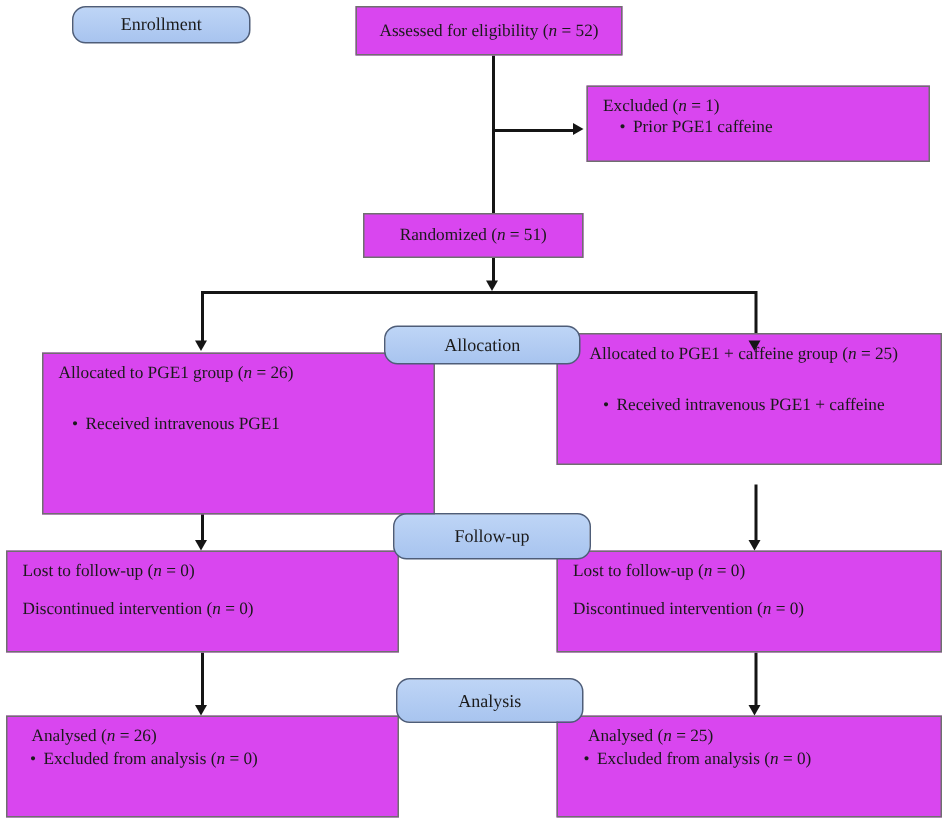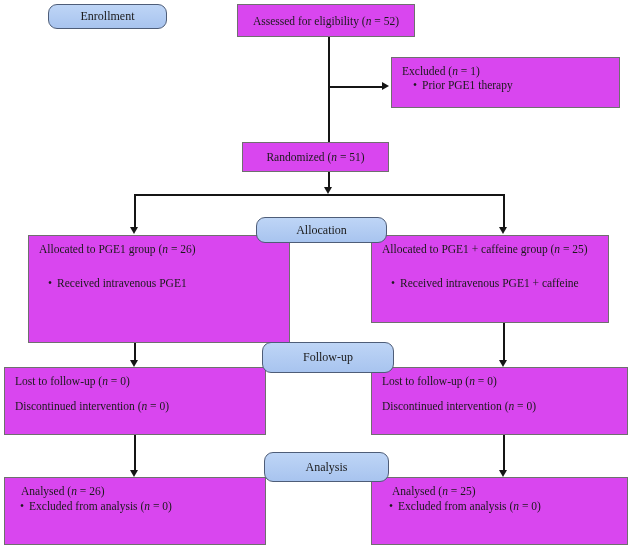--- a/index.html
+++ b/index.html
@@ -78,40 +78,40 @@
 
   <div class="box center" style="left:237px;top:4px;width:178px;height:33px;">
     <span>Assessed for eligibility (<i>n</i> = 52)</span>
   </div>
 
   <div class="box" style="left:391px;top:57px;width:229px;height:51px;">
     <div class="pad">
       <span class="line">Excluded (<i>n</i> = 1)</span>
       <span class="bullet-line" style="margin-top:2px;padding-left:6px;">
         <span class="bullet-glyph">•</span>
-        <span>Prior PGE1 therapy</span>
+        <span>Prior PGE1 caffeine</span>
       </span>
     </div>
   </div>
 
   <div class="box center" style="left:242px;top:142px;width:147px;height:30px;">
     <span>Randomized (<i>n</i> = 51)</span>
   </div>
 
   <div class="box" style="left:4px;top:235px;width:262px;height:108px;margin-left:24px;">
     <div class="pad">
       <span class="line">Allocated to PGE1 group (<i>n</i> = 26)</span>
       <span class="bullet-line" style="margin-top:22px;padding-left:4px;">
         <span class="bullet-glyph">•</span>
         <span>Received intravenous PGE1</span>
       </span>
     </div>
   </div>
 
-  <div class="box" style="left:371px;top:235px;width:238px;height:88px;">
+  <div class="box" style="left:371px;top:222px;width:257px;height:88px;padding-left:11px;">
     <div class="pad">
       <span class="line">Allocated to PGE1 + caffeine group (<i>n</i> = 25)</span>
       <span class="bullet-line" style="margin-top:22px;padding-left:4px;">
         <span class="bullet-glyph">•</span>
         <span>Received intravenous PGE1 + caffeine</span>
       </span>
     </div>
   </div>
 
   <div class="box" style="left:4px;top:367px;width:262px;height:68px;">

